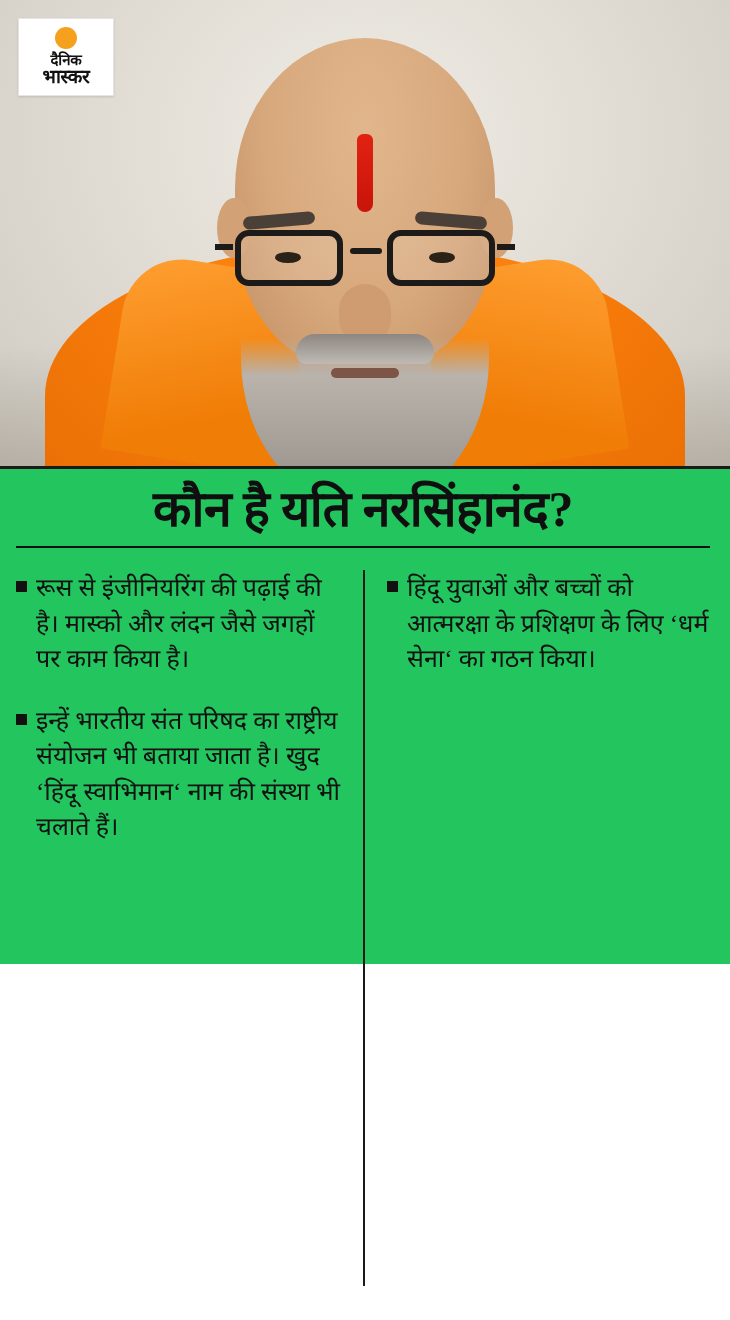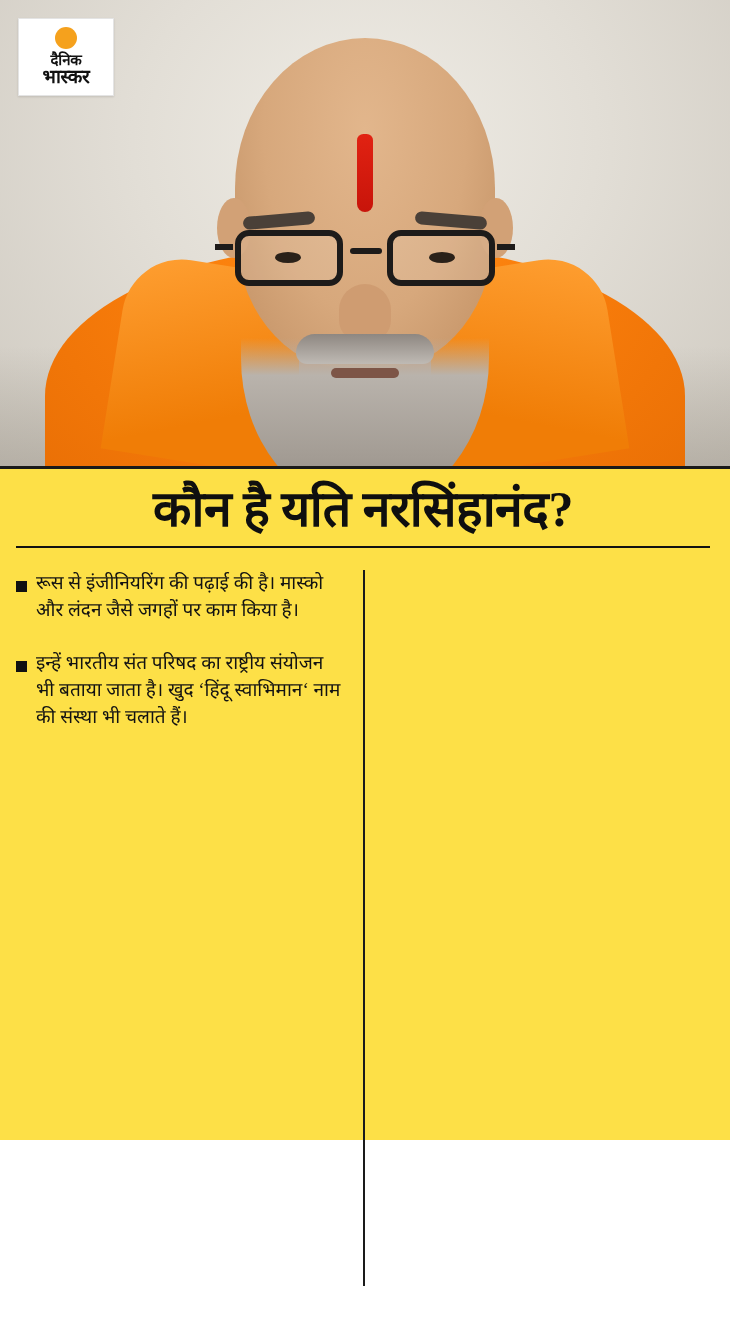--- a/index.html
+++ b/index.html
@@ -10,22 +10,22 @@
   body {
     width: 730px;
     height: 1320px;
     font-family: "Liberation Sans", sans-serif;
     color: #111111;
     overflow: hidden;
   }
   .page {
     position: relative;
     width: 730px;
-    height: 1140px;
-    background: #fde047;
+    height: 964px;
+    background: #22c55e;
     box-sizing: border-box;
   }
 
   
   .photo-area {
     position: relative;
     width: 730px;
     height: 466px;
     overflow: hidden;
     background: linear-gradient(180deg,#e7e3dc 0%, #ded9d1 45%, #d6d1c8 100%);
@@ -311,21 +311,21 @@
   .bullet-mark {
     flex: 0 0 auto;
     width: 11px;
     height: 11px;
     background: #111;
     margin-top: 11px;
     margin-right: 9px;
   }
   .bullet-text {
     font-family: "Liberation Serif", serif;
-    font-size: 19px;
+    font-size: 25px;
     line-height: 1.42;
     color: #121212;
   }
 </style>
 </head>
 <body>
 
 <div class="page">
 
   <div class="photo-area">
@@ -374,16 +374,20 @@
         <span class="bullet-mark"></span>
         <span class="bullet-text">रूस से इंजीनियरिंग की पढ़ाई की है। मास्को और लंदन जैसे जगहों पर काम किया है।</span>
       </div>
       <div class="bullet-item">
         <span class="bullet-mark"></span>
         <span class="bullet-text">इन्हें भारतीय संत परिषद का राष्ट्रीय संयोजन भी बताया जाता है। खुद ‘हिंदू स्वाभिमान‘ नाम की संस्था भी चलाते हैं।</span>
       </div>
     </div>
 
     <div class="col right">
+      <div class="bullet-item">
+        <span class="bullet-mark"></span>
+        <span class="bullet-text">हिंदू युवाओं और बच्चों को आत्मरक्षा के प्रशिक्षण के लिए ‘धर्म सेना‘ का गठन किया।</span>
+      </div>
     </div>
 
   </div>
 </div>
 
 </body></html>

